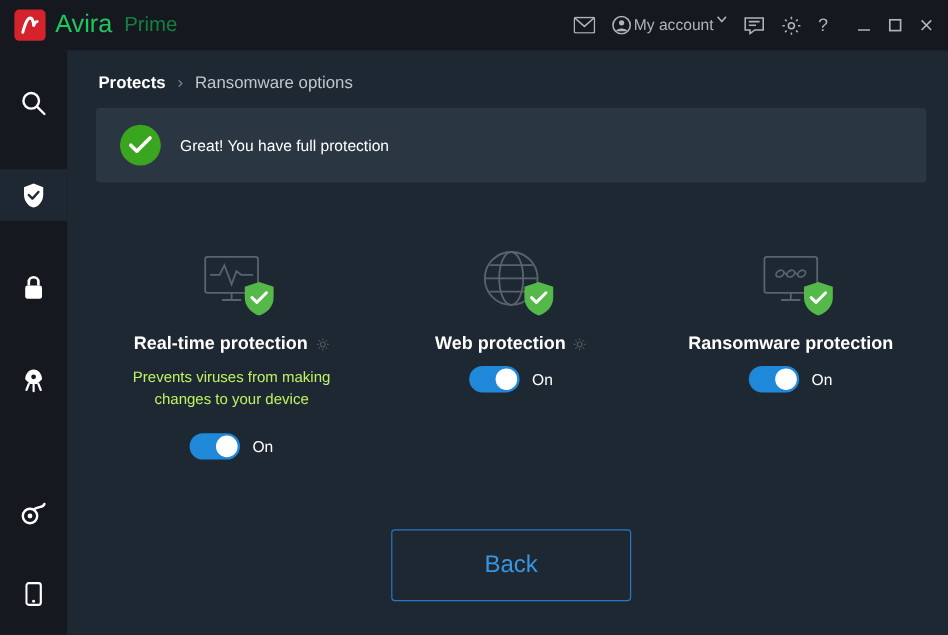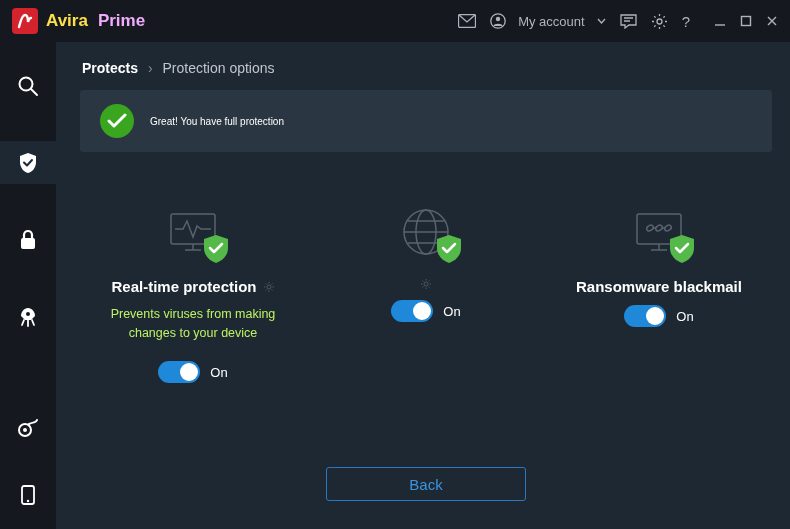--- a/index.html
+++ b/index.html
@@ -19,25 +19,25 @@
       padding: 0 12px;
       justify-content: space-between;
     }
     .brand { display: flex; align-items: center; gap: 8px; }
     .logo {
       width: 26px; height: 26px;
       background: #d4232d;
       border-radius: 4px;
       display: flex; align-items: center; justify-content: center;
     }
-    .brand-avira { color: #fde047; font-weight: 700; font-size: 17px; }
-    .brand-prime { color: #f0abfc; font-weight: 700; font-size: 17px; margin-left: 2px; }
+    .brand-avira { color: #22c55e; font-weight: 400; font-size: 21px; }
+    .brand-prime { color: #15803d; font-weight: 400; font-size: 17px; margin-left: 2px; }
     .title-right { display: flex; align-items: center; gap: 14px; color: #aeb4bb; }
     .title-right .icon-btn { cursor: pointer; display: flex; align-items: center; }
-    .account { display: flex; align-items: center; gap: 12px; font-size: 13px; cursor: pointer; }
+    .account { display: flex; gap: 2px; font-size: 13px; cursor: pointer; }
     .wincontrols { display: flex; align-items: center; gap: 14px; margin-left: 10px; }
     .layout { display: flex; height: calc(100% - 42px); }
     .sidebar {
       width: 56px;
       background: #15191f;
       display: flex;
       flex-direction: column;
       align-items: center;
       padding-top: 22px;
       gap: 34px;
@@ -64,21 +64,21 @@
       align-items: center;
       gap: 16px;
       padding: 14px 20px;
       margin-bottom: 52px;
     }
     .status-check {
       width: 34px; height: 34px; border-radius: 50%;
       background: #3aa51f;
       display: flex; align-items: center; justify-content: center;
     }
-    .status-text { font-size: 10px; color: #fff; }
+    .status-text { font-size: 13px; color: #fff; }
     .cards { display: flex; gap: 23px; padding: 0 8px; }
     .card {
       flex: 1;
       text-align: center;
       display: flex; flex-direction: column; align-items: center;
     }
     .card-icon {
       width: 70px; height: 56px;
       position: relative;
       margin-bottom: 18px;
@@ -104,25 +104,25 @@
       content: "";
       position: absolute;
       width: 18px; height: 18px;
       background: #fff;
       border-radius: 50%;
       top: 2px; right: 2px;
     }
     .toggle-label { font-size: 13px; color: #ffffff; }
     .footer { margin-top: auto; display:flex; justify-content:center; padding-bottom:8px;}
     .back-btn {
-      width: 200px; height: 34px;
+      width: 200px; height: 60px;
       border: 1.5px solid #2a77c4;
       color: #3a94e0;
       background: transparent;
-      font-size: 15px;
+      font-size: 20px;
       border-radius: 3px;
       cursor: pointer;
       display:flex; align-items:center; justify-content:center;
     }
     svg { display:block; }
   </style>
 </head>
 <body>
 
 <div class="titlebar">
@@ -227,21 +227,21 @@
           <rect x="1" y="1" width="12" height="18" rx="2" fill="none" stroke="#fff" stroke-width="1.8"></rect>
           <circle cx="7" cy="16" r="1.2" fill="#fff"></circle>
         </svg>
     </div>
   </div>
 
   <div class="main">
     <div class="breadcrumb">
       <span class="bc-main">Protects</span>
       <span class="bc-sep">›</span>
-      <span class="bc-sub">Protection options</span>
+      <span class="bc-sub">Ransomware options</span>
     </div>
 
     <div class="status-panel">
       <div class="status-check">
         <svg width="20" height="16" viewBox="0 0 20 16">
             <path d="M2 8 L7 13 L18 2" stroke="#fff" stroke-width="3" fill="none" stroke-linecap="round" stroke-linejoin="round"></path>
           </svg>
       </div>
       <div class="status-text">Great! You have full protection</div>
     </div>
@@ -281,20 +281,21 @@
               <circle cx="26" cy="26" r="22" fill="none" stroke="#5a636d" stroke-width="1.5"></circle>
               <ellipse cx="26" cy="26" rx="10" ry="22" fill="none" stroke="#5a636d" stroke-width="1.5"></ellipse>
               <path d="M4 26 H48 M8 15 H44 M8 37 H44" stroke="#5a636d" stroke-width="1.5"></path>
             </svg>
           <svg class="shield-badge" width="28" height="30" viewBox="0 0 28 30">
               <path d="M14 1 L26 5 V14 C26 22 20 27 14 29 C8 27 2 22 2 14 V5 Z" fill="#54b948"></path>
               <path d="M8 14 L12 18 L20 10" stroke="#fff" stroke-width="2.5" fill="none" stroke-linecap="round" stroke-linejoin="round"></path>
             </svg>
         </div>
         <div class="card-title">
+          <span>Web protection</span>
           <svg class="gear-mini" width="12" height="12" viewBox="0 0 12 12">
               <circle cx="6" cy="6" r="2" fill="none" stroke="#aaa" stroke-width="1"></circle>
               <path d="M6 1 V2.5 M6 9.5 V11 M1 6 H2.5 M9.5 6 H11 M2.5 2.5 L3.5 3.5 M8.5 8.5 L9.5 9.5 M9.5 2.5 L8.5 3.5 M3.5 8.5 L2.5 9.5" stroke="#aaa" stroke-width="1"></path>
             </svg>
         </div>
         <div class="toggle-row">
           <div class="toggle"></div>
           <span class="toggle-label">On</span>
         </div>
       </div>
@@ -309,21 +310,21 @@
               <ellipse cx="30" cy="20" rx="3.5" ry="2.5" transform="rotate(-30 30 20)" fill="none" stroke="#5a636d" stroke-width="1.5"></ellipse>
               <ellipse cx="39" cy="20" rx="3.5" ry="2.5" transform="rotate(-30 39 20)" fill="none" stroke="#5a636d" stroke-width="1.5"></ellipse>
               <path d="M24 19 L27 21 M33 19 L36 21" stroke="#5a636d" stroke-width="1.5"></path>
             </svg>
           <svg class="shield-badge" width="28" height="30" viewBox="0 0 28 30">
               <path d="M14 1 L26 5 V14 C26 22 20 27 14 29 C8 27 2 22 2 14 V5 Z" fill="#54b948"></path>
               <path d="M8 14 L12 18 L20 10" stroke="#fff" stroke-width="2.5" fill="none" stroke-linecap="round" stroke-linejoin="round"></path>
             </svg>
         </div>
         <div class="card-title">
-          <span>Ransomware blackmail</span>
+          <span>Ransomware protection</span>
         </div>
         <div class="toggle-row">
           <div class="toggle"></div>
           <span class="toggle-label">On</span>
         </div>
       </div>
     </div>
 
     <div class="footer">
       <div class="back-btn">Back</div>

